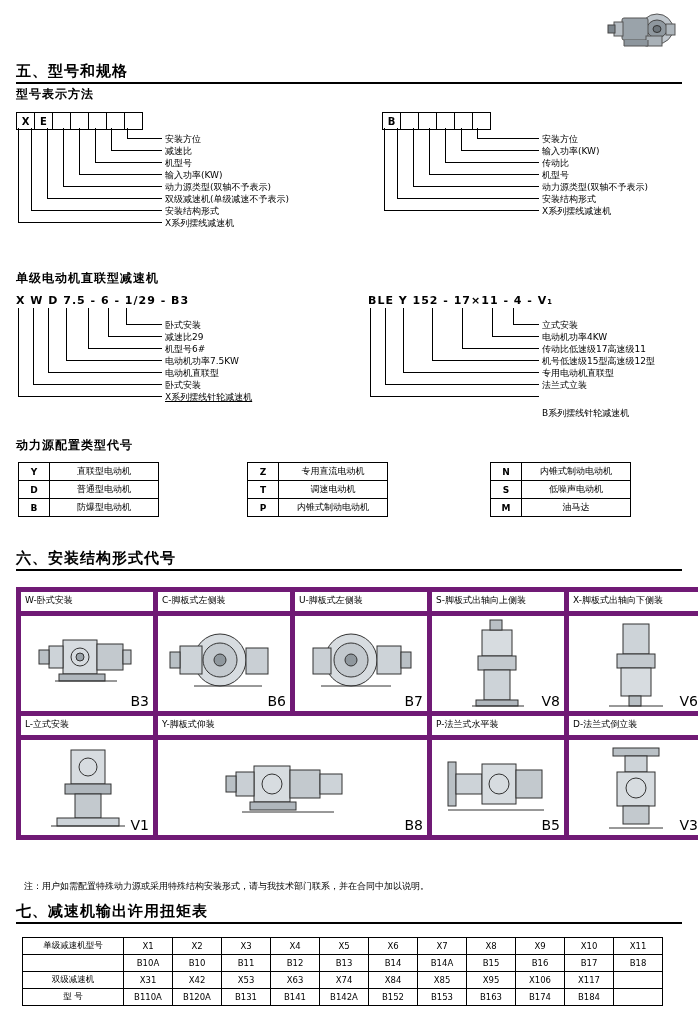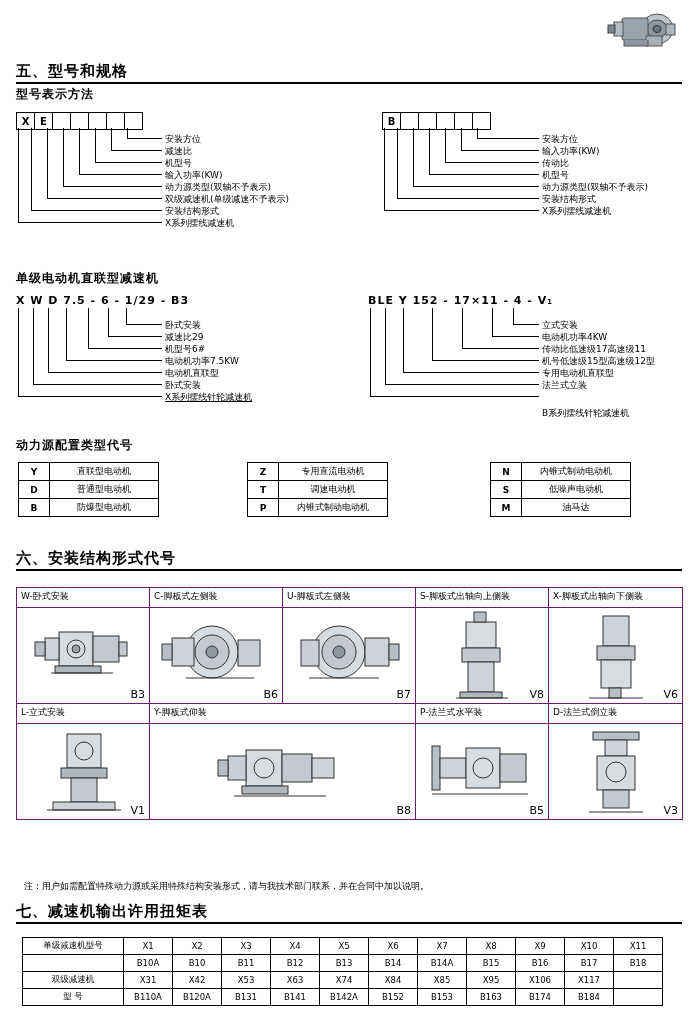--- a/index.html
+++ b/index.html
@@ -42,24 +42,24 @@
   
   table{border-collapse:collapse;position:absolute;font-size:9px;}
   table td,table th{border:1px solid #000;text-align:center;padding:1px 2px;font-weight:normal;}
 
   .pwr-tbl td{height:15px;}
   .pwr-tbl td.k{width:26px;text-align:center;font-weight:bold;}
   .pwr-tbl td.v{width:104px;text-align:center;}
 
   
   .mt{position:absolute;left:16px;top:587px;width:666px;border-collapse:collapse;}
-  .mt td{border:1px solid #701a75;vertical-align:top;padding:0;}
+  .mt td{border:5px solid #701a75;vertical-align:top;padding:0;}
   .mt .hd{height:15px;font-size:9px;text-align:left;padding:2px 4px;font-weight:normal;}
   .mt .cellbody{height:95px;position:relative;}
-  .mt .code{position:absolute;right:4px;bottom:2px;font-size:11px;}
+  .mt .code{position:absolute;right:4px;bottom:2px;font-size:14px;}
 
   
   .tq{position:absolute;left:22px;top:937px;}
   .tq td{height:14px;font-size:8.5px;}
   .tq td.lbl{width:96px;text-align:center;}
   .tq td.d{width:44px;}
 
   .note{position:absolute;font-size:9px;}
 
   svg{display:block;}

